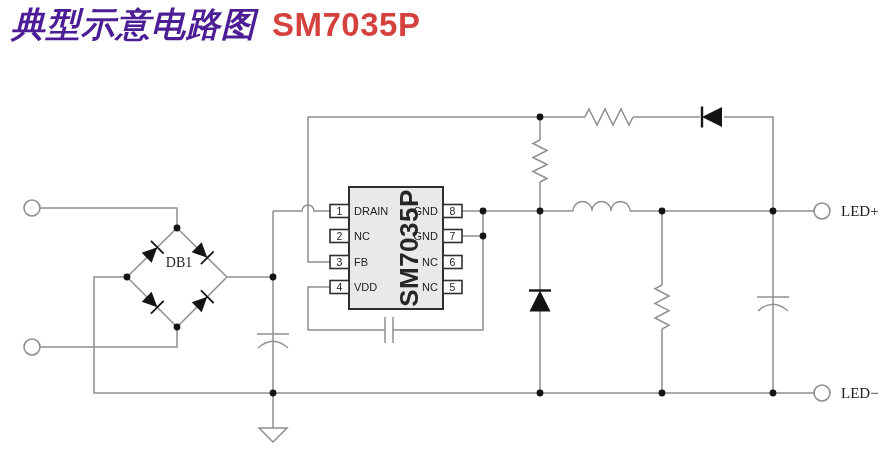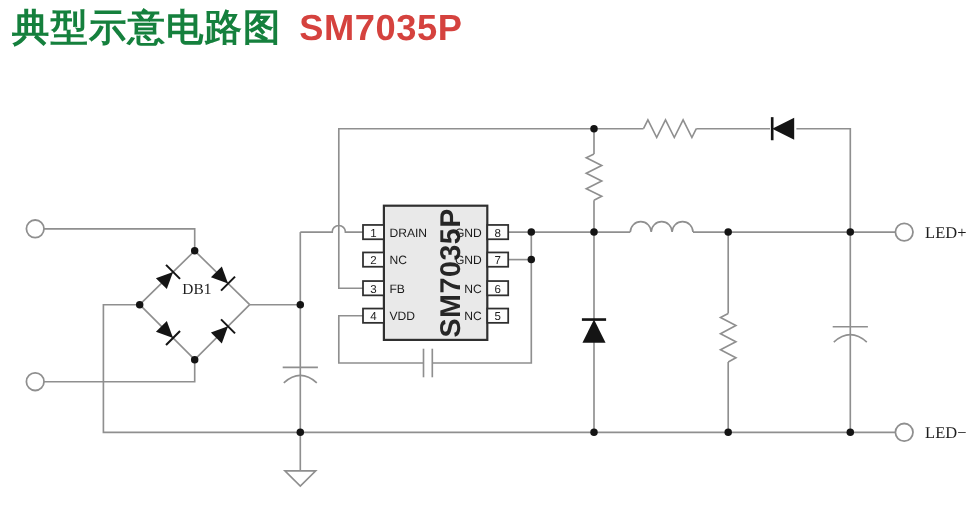--- a/index.html
+++ b/index.html
@@ -1,21 +1,21 @@
 <!DOCTYPE html>
 <html><head>
 <meta charset="utf-8">
 <style>
   html,body{margin:0;padding:0;}
   body{
     width:890px;height:466px;background:#ffffff;position:relative;overflow:hidden;
     font-family:"Liberation Sans","DejaVu Sans",sans-serif;
   }
   .header{position:absolute;left:11px;top:2px;display:flex;align-items:baseline;gap:16px;}
-  .title{font-size:34px;font-weight:bold;color:#15803d;letter-spacing:1px;}
+  .title{font-size:34px;font-weight:bold;color:#4c1d95;letter-spacing:1px;font-style:italic;}
   .part{font-size:33px;font-weight:bold;color:#d5423e;letter-spacing:0.5px;}
   .schematic{position:absolute;left:0;top:0;}
   
   .w   {fill:none;stroke:#8f8f8f;stroke-width:1.5;}
   .cmp {fill:none;stroke:#8f8f8f;stroke-width:1.5;}
   .blkfill{fill:#141414;stroke:none;}
   .bar {stroke:#141414;stroke-width:2.4;fill:none;}
   .bar-sm{stroke:#141414;stroke-width:1.8;fill:none;}
   .dot {fill:#141414;stroke:none;}
   .term{fill:#ffffff;stroke:#8f8f8f;stroke-width:1.6;}

